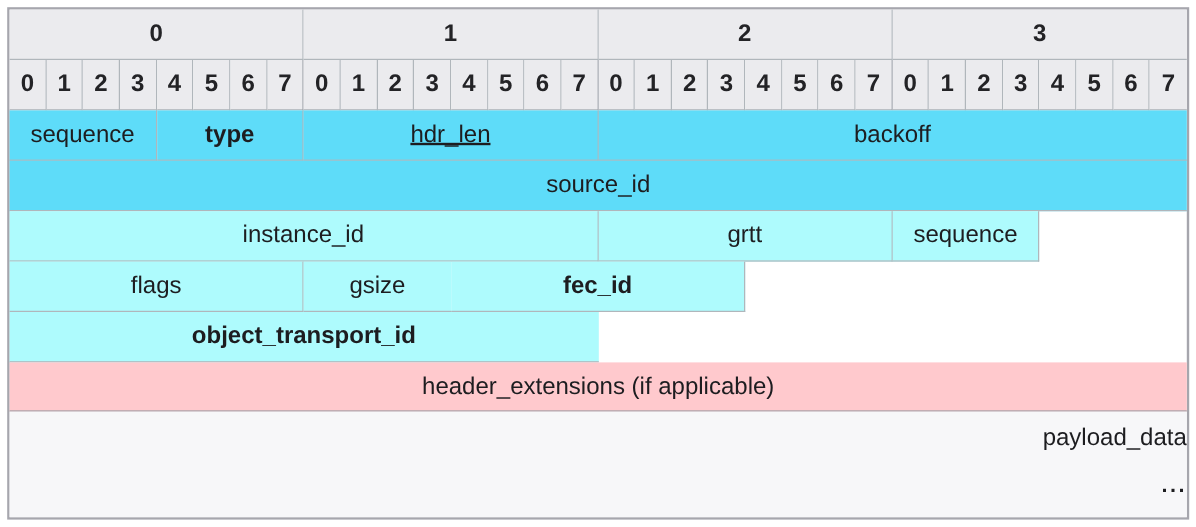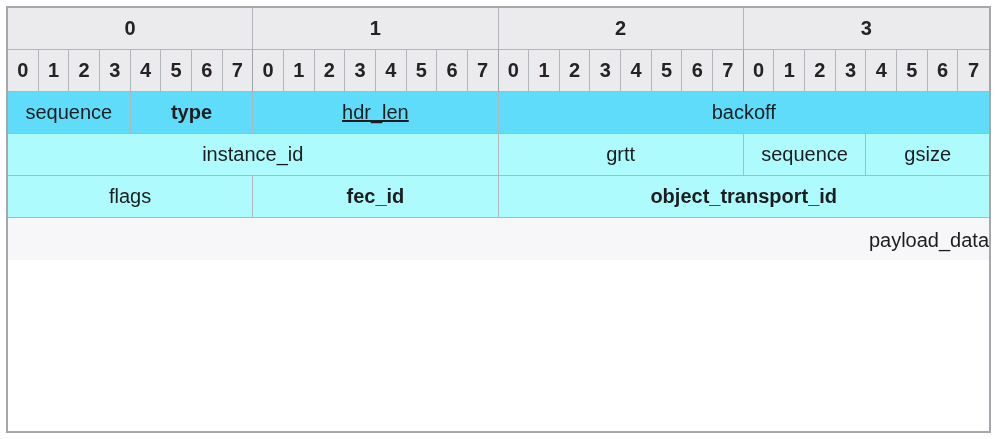--- a/index.html
+++ b/index.html
@@ -107,25 +107,27 @@
       <div class="cell hdr bit" style="grid-column: span 1;">2</div>
       <div class="cell hdr bit" style="grid-column: span 1;">3</div>
       <div class="cell hdr bit" style="grid-column: span 1;">4</div>
       <div class="cell hdr bit" style="grid-column: span 1;">5</div>
       <div class="cell hdr bit" style="grid-column: span 1;">6</div>
       <div class="cell hdr bit byte-sep no-r" style="grid-column: span 1;">7</div>
       <div class="cell field cyan_dark" style="grid-column: span 4;">sequence</div>
       <div class="cell field cyan_dark" style="grid-column: span 4; font-weight: bold;">type</div>
       <div class="cell field cyan_dark" style="grid-column: span 8; text-decoration: underline;">hdr_len</div>
       <div class="cell field cyan_dark no-r" style="grid-column: span 16;">backoff</div>
+      <div class="cell field cyan_dark no-r" style="grid-column: span 32;">source_id</div>
       <div class="cell field cyan_light" style="grid-column: span 16;">instance_id</div>
       <div class="cell field cyan_light" style="grid-column: span 8;">grtt</div>
       <div class="cell field cyan_light" style="grid-column: span 4;">sequence</div>
+      <div class="cell field cyan_light" style="grid-column: span 8;">flags</div>
       <div class="cell field cyan_light no-r" style="grid-column: span 4;">gsize</div>
-      <div class="cell field cyan_light" style="grid-column: span 8;">flags</div>
       <div class="cell field cyan_light" style="grid-column: span 8; font-weight: bold;">fec_id</div>
       <div class="cell field cyan_light no-r" style="grid-column: span 16; font-weight: bold;">object_transport_id</div>
+      <div class="cell field pink no-r" style="grid-column: span 32;">header_extensions (if applicable)</div>
       <div class="cell payload no-r" style="grid-column: span 32;">
         <div class="payload-label">payload_data</div>
         <div class="payload-ellipsis">...</div>
       </div>
     </div>
 </div>
 
 </body></html>

